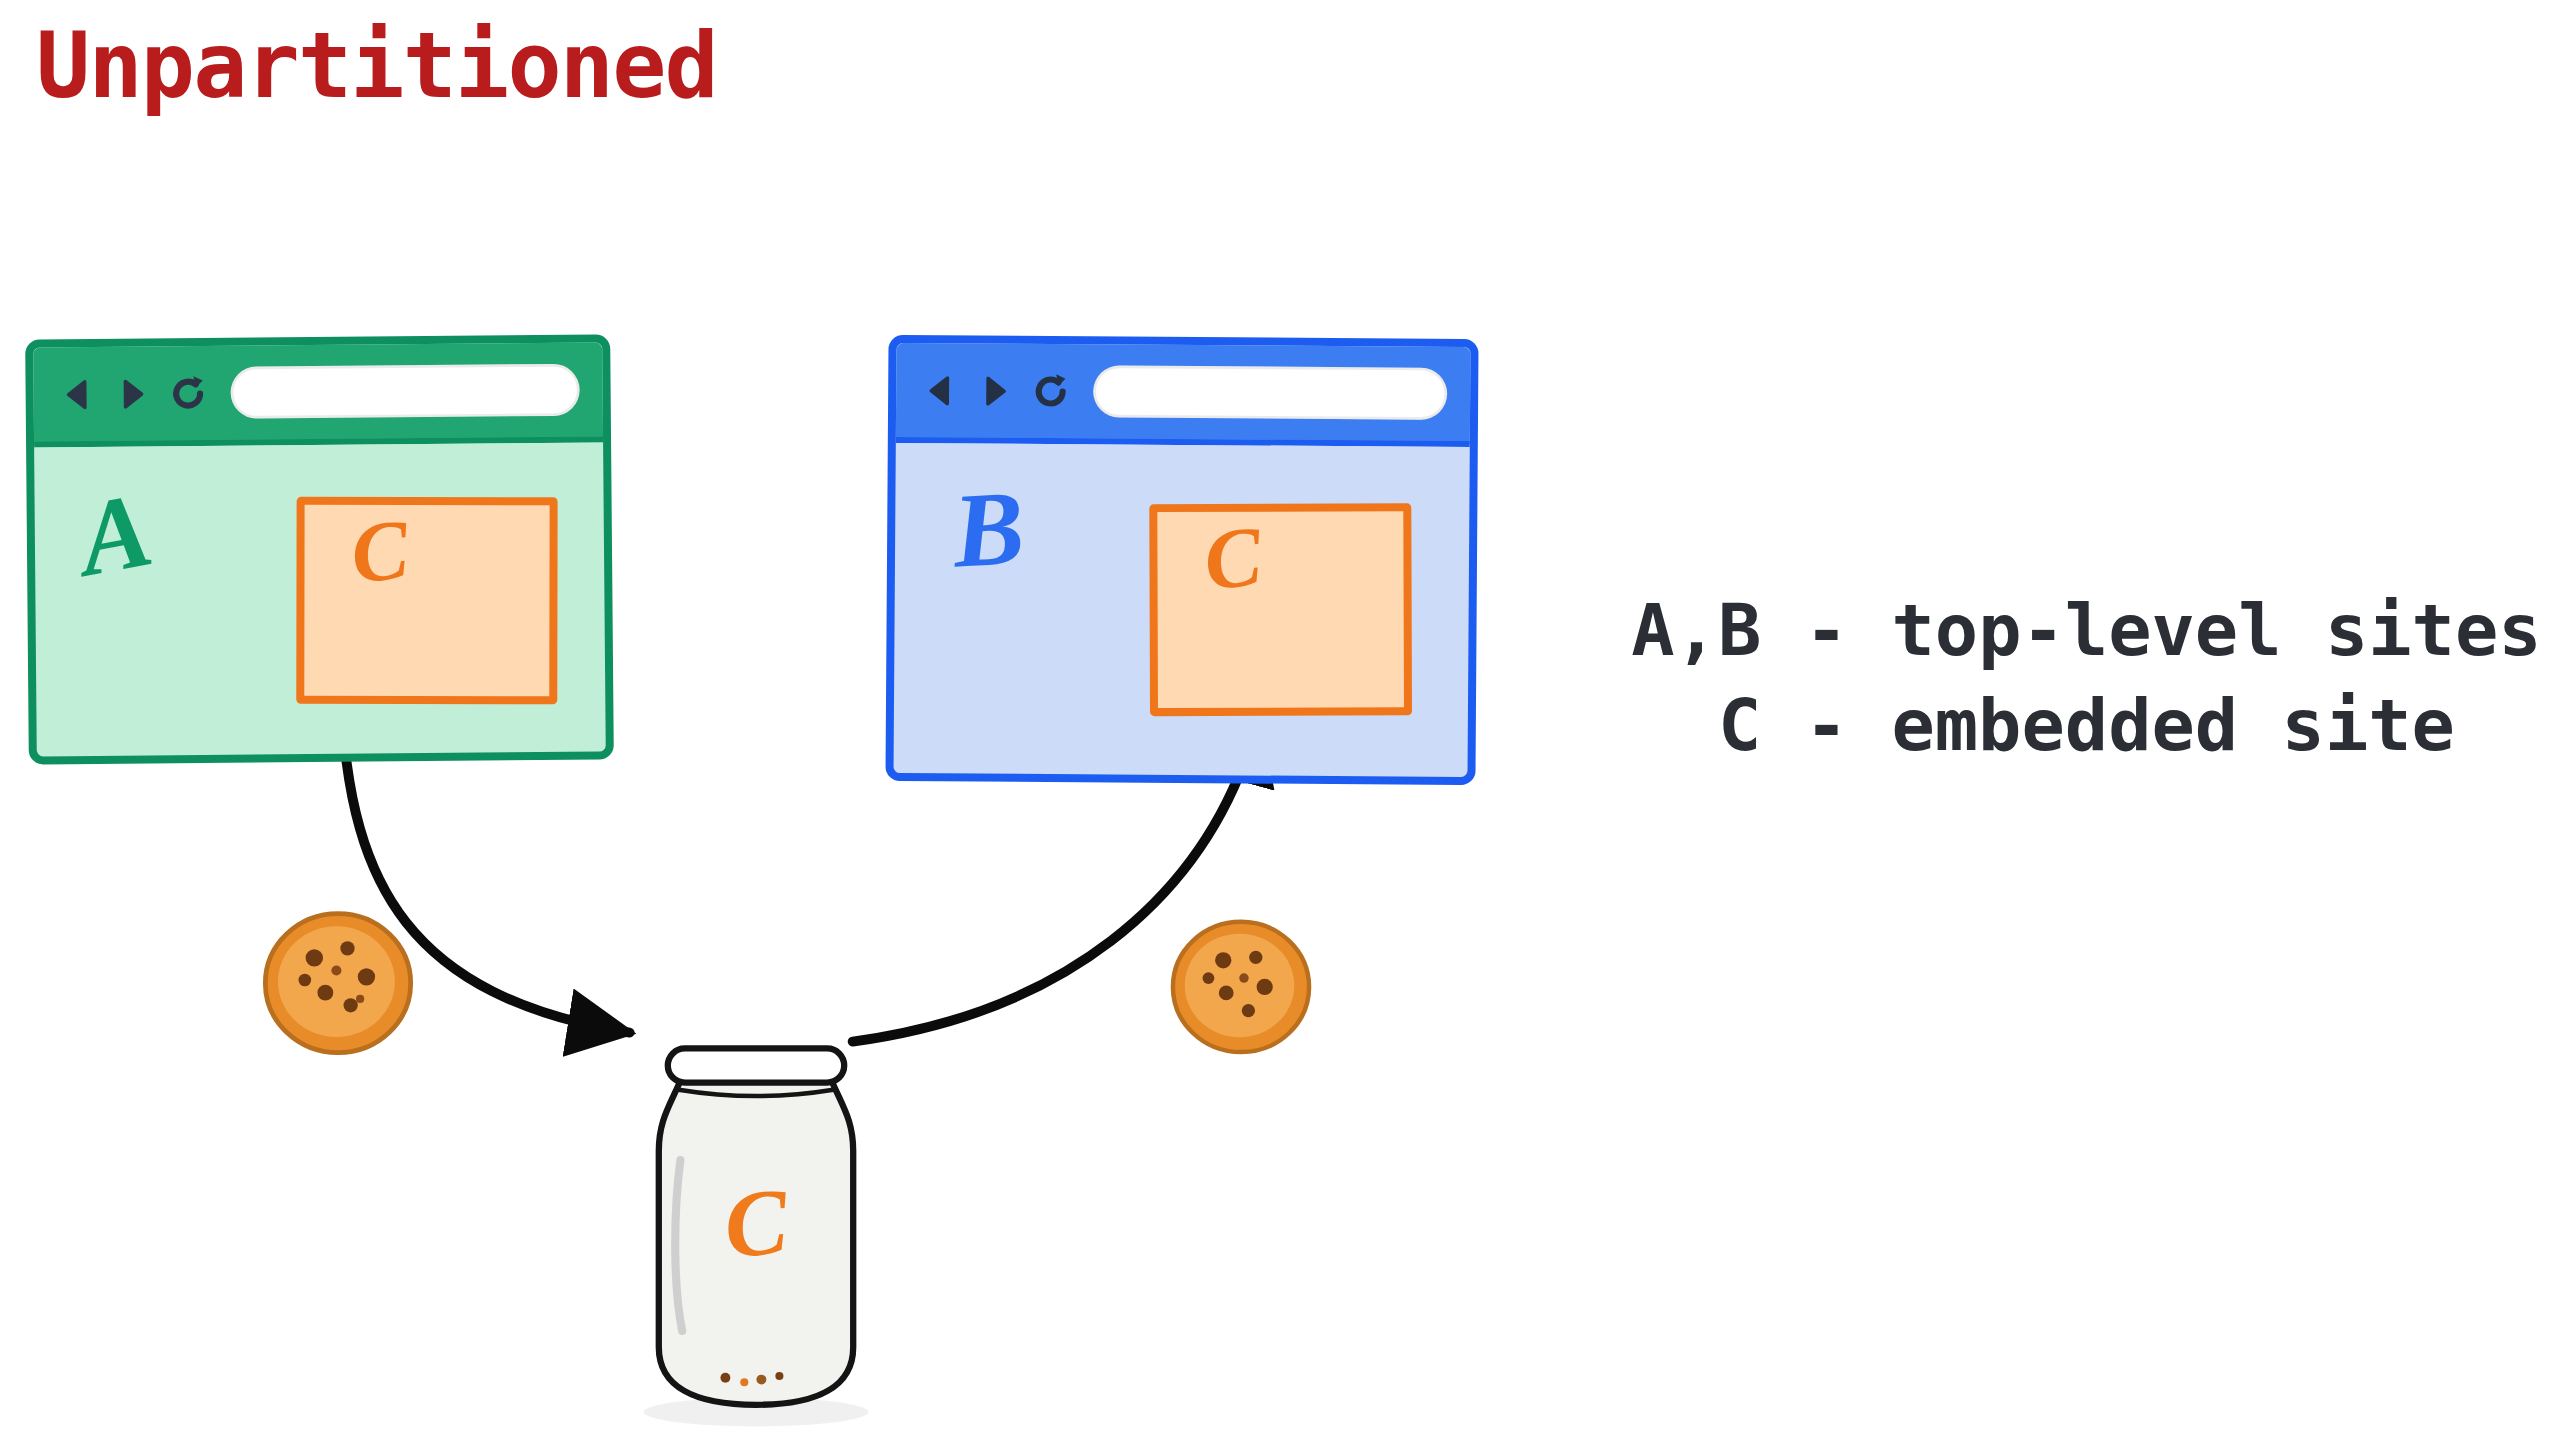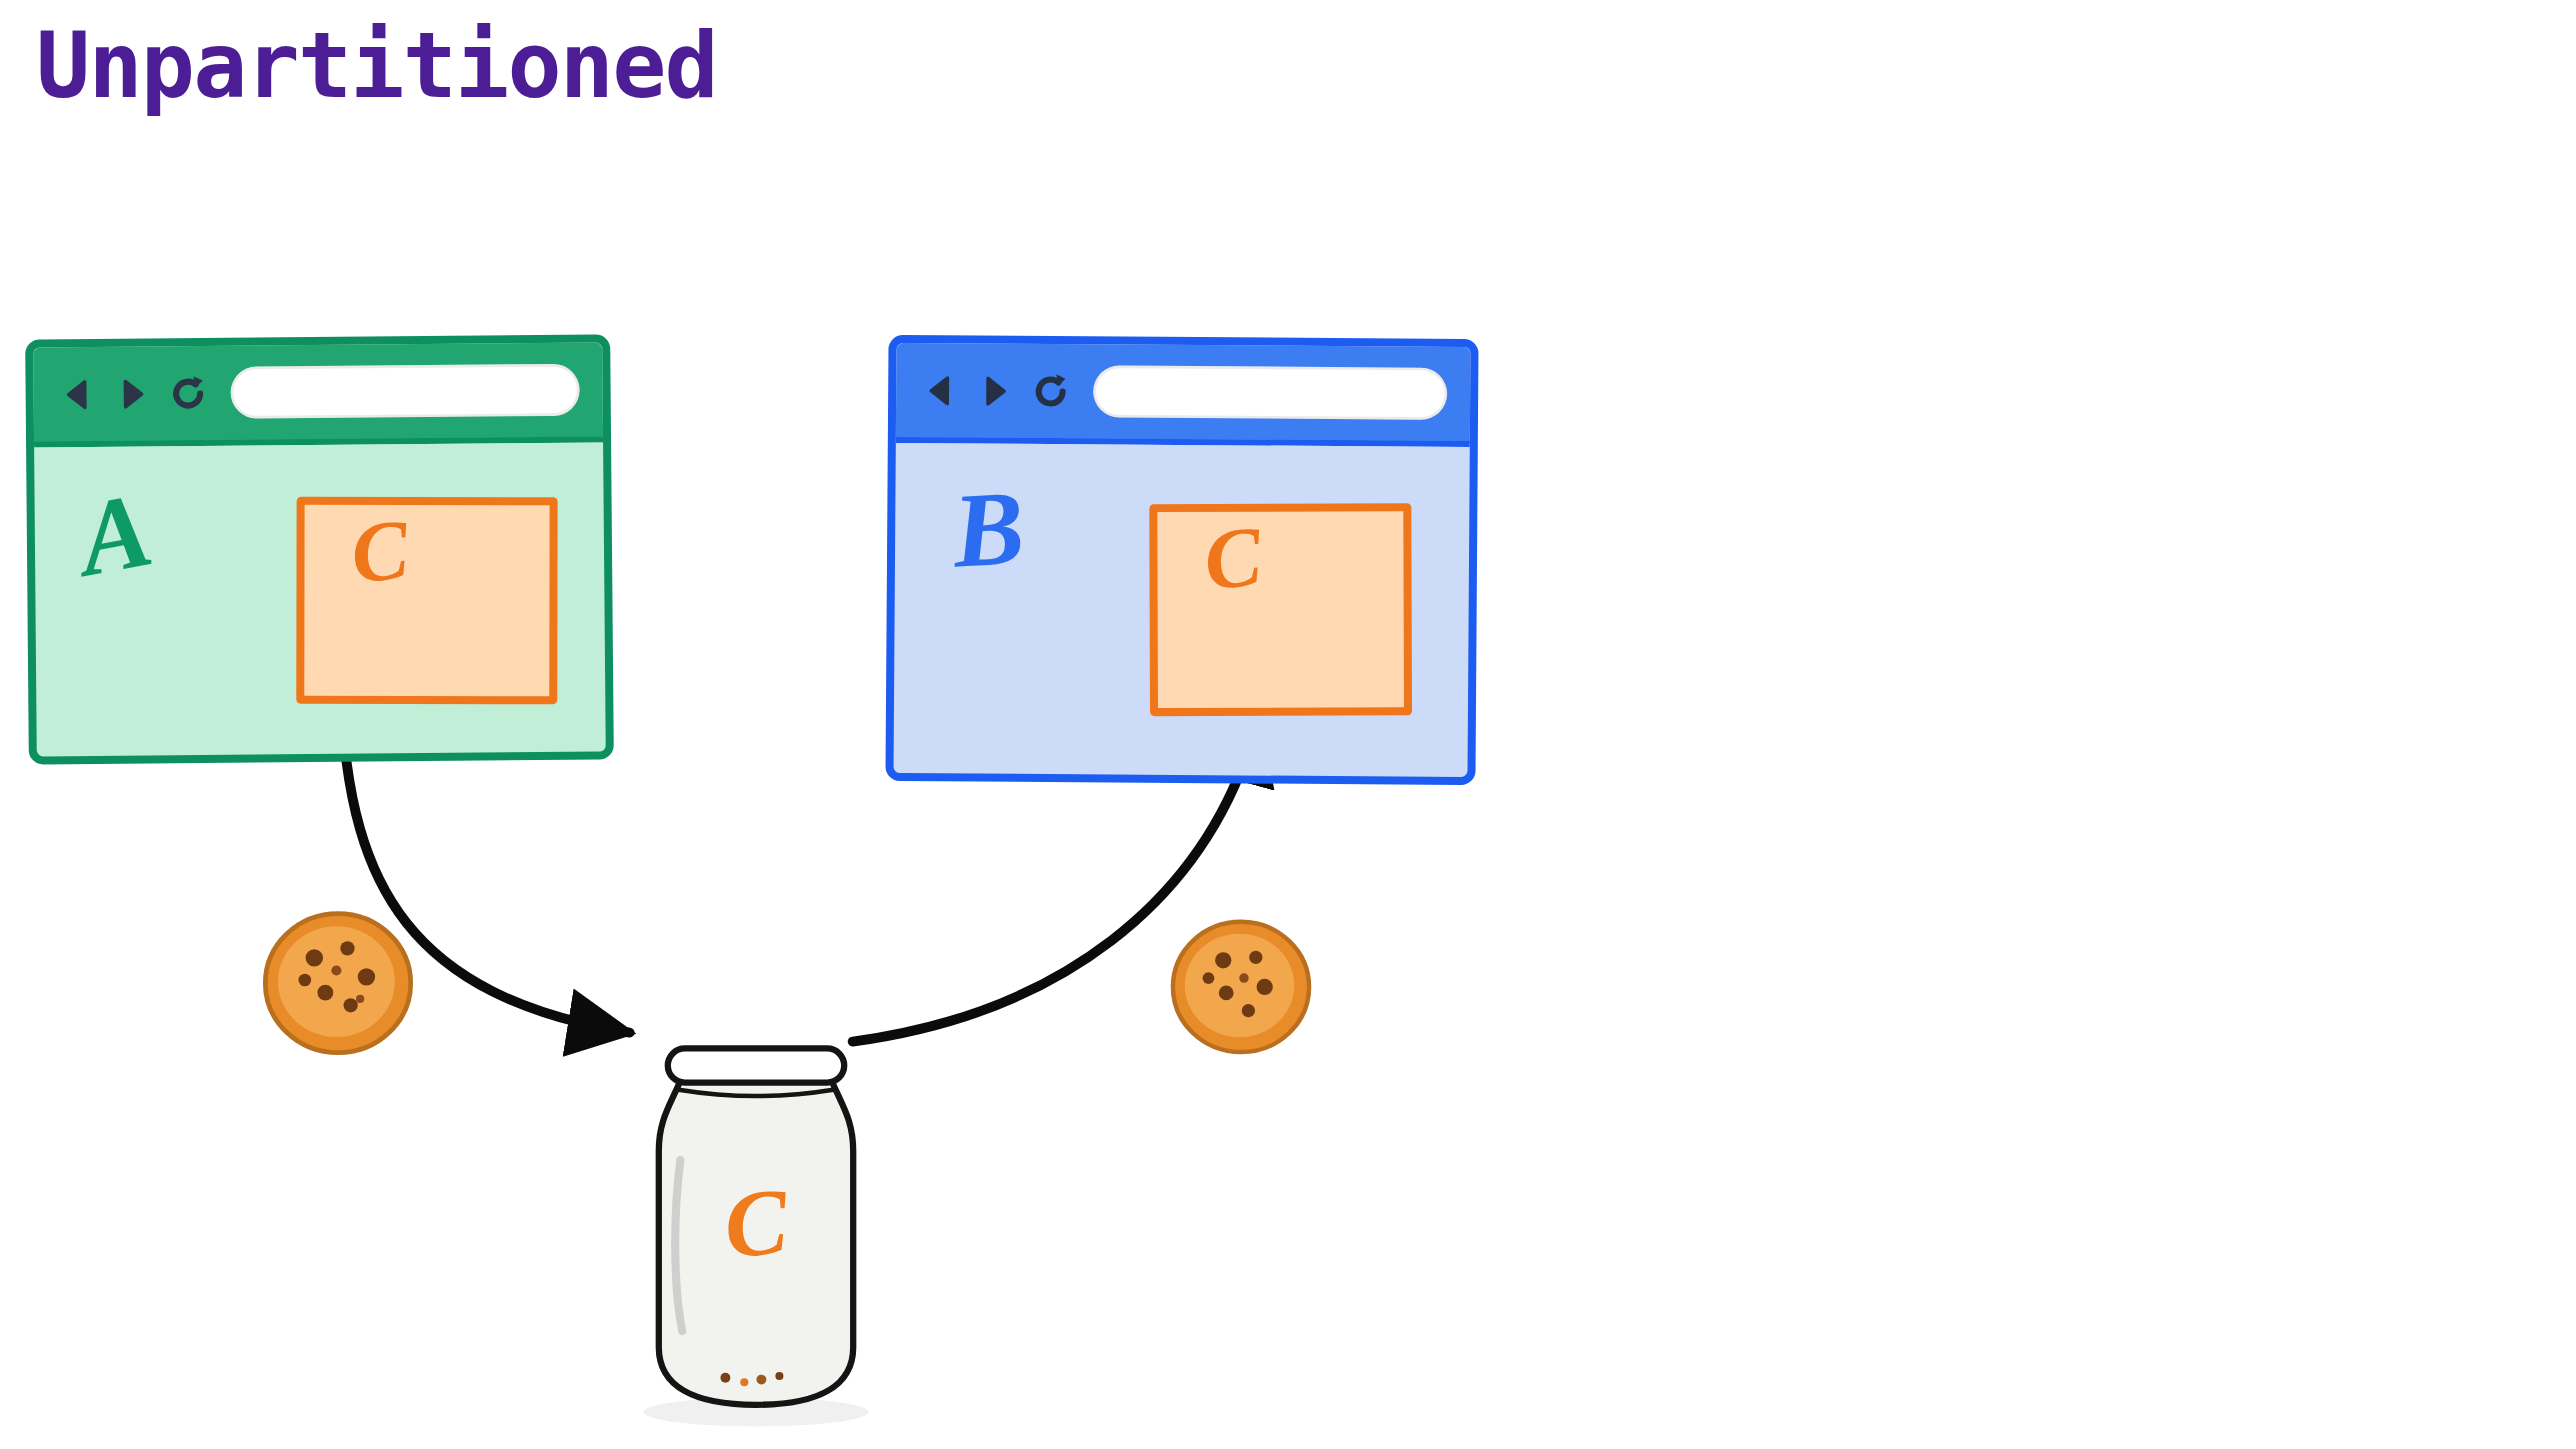--- a/index.html
+++ b/index.html
@@ -1,20 +1,20 @@
 <!DOCTYPE html>
 <html style="font-size:14.4px"><head>
 <meta charset="utf-8">
 <style>
   html,body{margin:0;padding:0;background:#fff;}
   .canvas{position:relative;width:2576px;height:1450px;background:#ffffff;overflow:hidden;
           font-family:"DejaVu Sans", sans-serif;}
 
   .title{position:absolute;left:36px;top:12.6px;font-family:"DejaVu Sans Mono",monospace;
-         font-weight:bold;font-size:90px;color:#4c1d95;letter-spacing:-1.8px;}
+         font-weight:bold;font-size:90px;color:#b91c1c;letter-spacing:-1.8px;}
 
   
   .window{position:absolute;box-sizing:border-box;border-radius:14.4px;}
   .window .bar{display:flex;align-items:center;padding:0 23.4px;gap:14.4px;height:94px;
                border-top-left-radius:7.2px;border-top-right-radius:7.2px;}
   .window.a{left:27px;top:337px;width:585px;height:425px;border:8px solid #0e8f60;
             background:#c0eed7;transform:rotate(-0.5deg);}
   .window.a .bar{background:#21a571;border-bottom:6.3px solid #0e8f60;}
   .window.b{left:887px;top:337px;width:590px;height:446px;border:8px solid #1d5cf0;
             background:#cbdbf8;transform:rotate(0.4deg);}
@@ -101,20 +101,24 @@
         <path d="M15.2 1.8 L20.6 4.4 L16.4 8.6 z" fill="#243044"></path>
       </svg>
       <div class="addr"></div>
     </div>
     <div class="page-label">B</div>
     <div class="embed">
       <div class="clabel">C</div>
     </div>
   </div>
 
+  <div class="legend">
+    <div>A,B - top-level sites</div>
+    <div>C - embedded site</div>
+  </div>
 
   <svg class="cookie left" viewBox="0 0 100 100">
     <ellipse cx="50" cy="52" rx="46" ry="44" fill="#e78c28" stroke="#b96f1e" stroke-width="3"></ellipse>
     <ellipse cx="49" cy="51" rx="37" ry="35" fill="#f3a74d"></ellipse>
     <circle cx="35" cy="36" r="5.5" fill="#6e3a12"></circle>
     <circle cx="56" cy="30" r="4.5" fill="#6e3a12"></circle>
     <circle cx="68" cy="48" r="5.5" fill="#6e3a12"></circle>
     <circle cx="42" cy="58" r="5" fill="#6e3a12"></circle>
     <circle cx="58" cy="66" r="4.5" fill="#6e3a12"></circle>
     <circle cx="29" cy="50" r="4" fill="#6e3a12"></circle>

